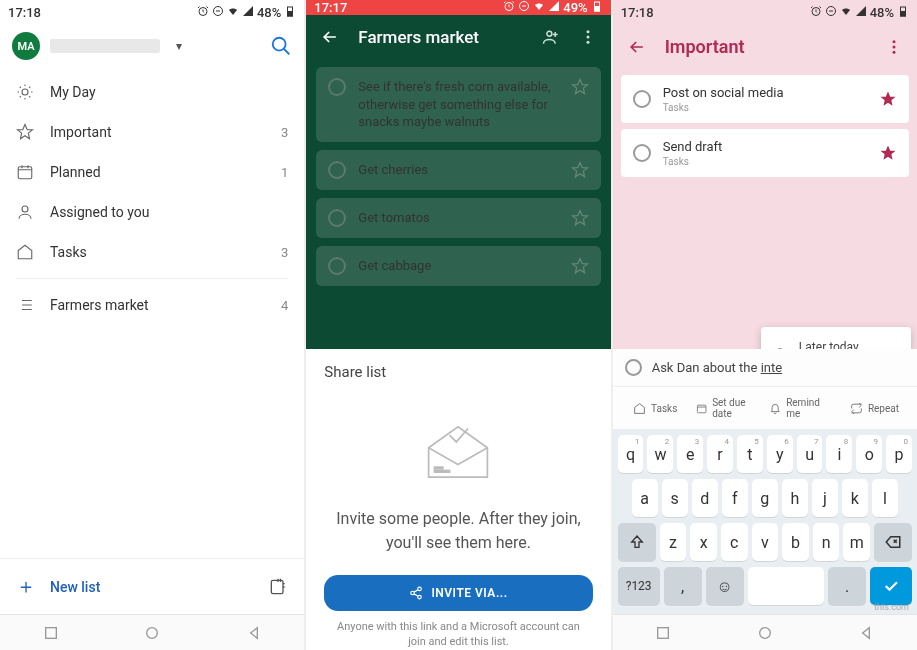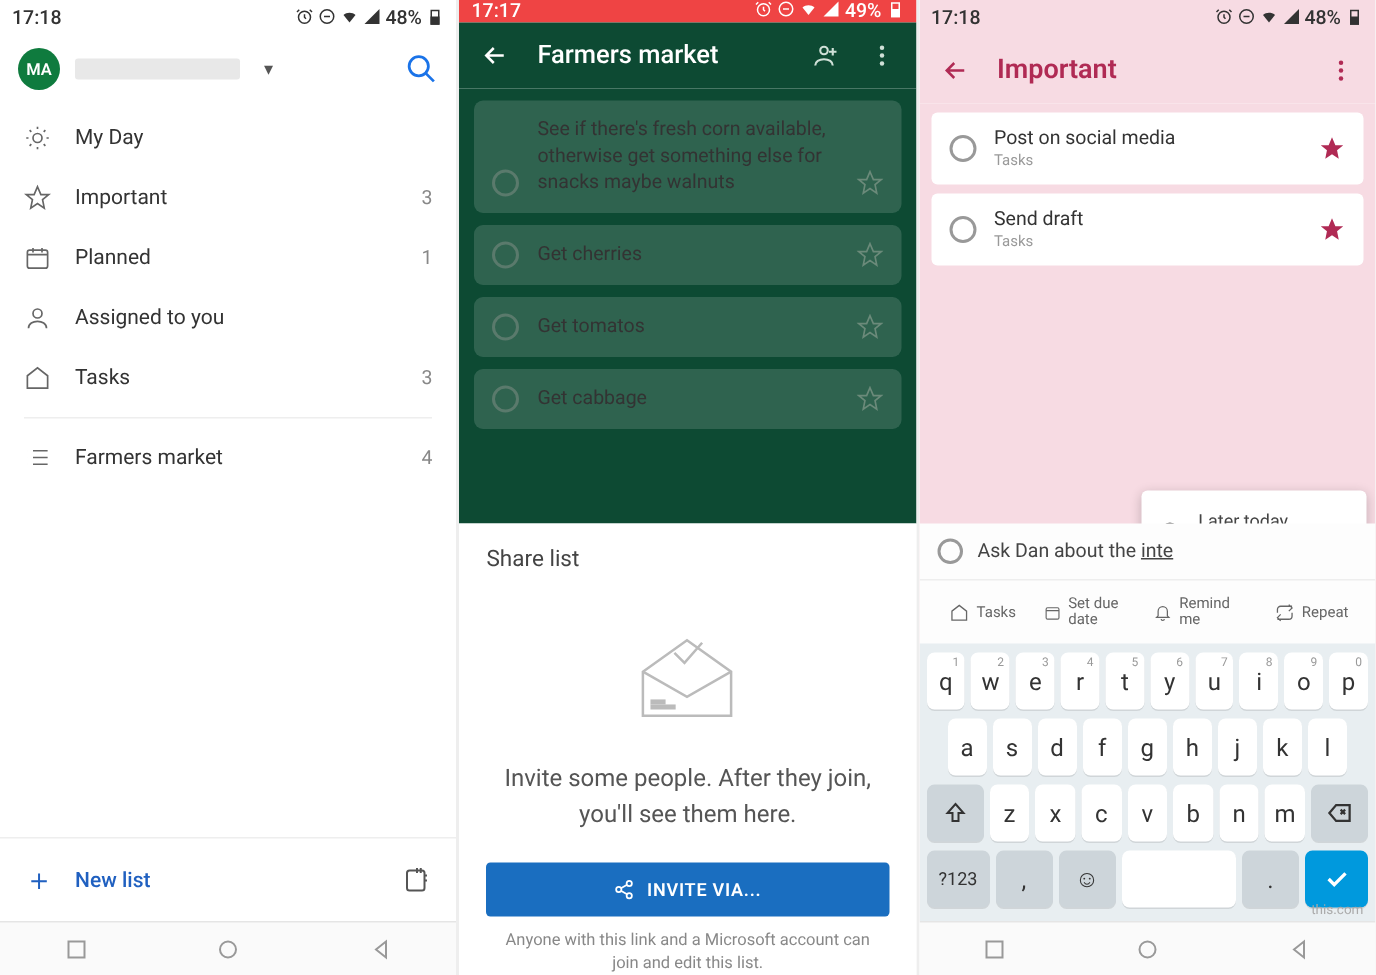--- a/index.html
+++ b/index.html
@@ -28,29 +28,29 @@
 .s1-foot .plus{color:#2060c0;font-size:20px;font-weight:300}
 .s1-foot .nl{color:#2060c0;font-size:14px;font-weight:500;flex:1}
 .s1-foot .addl{color:#555}
 
 
 .s2 .status{background:#ef4444;color:#fff}
 .s2-head{background:#0d4a33;color:#fff;display:flex;align-items:center;padding:12px 14px;gap:18px}
 .s2-head .ttl{flex:1;font-size:17px;font-weight:500}
 .s2-head .hic{color:#cfe0d7}
 .tasks-area{background:#0d4a33;padding:8px 10px;flex:0 0 auto;height:290px}
-.task{background:rgba(255,255,255,.14);border-radius:6px;margin-bottom:8px;display:flex;align-items:flex-end;padding:11px 12px;gap:12px}
+.task{background:rgba(255,255,255,.14);border-radius:6px;margin-bottom:8px;display:flex;align-items:flex-start;padding:11px 12px;gap:12px}
 .task .circ{width:18px;height:18px;border:2px solid #5a7a6c;border-radius:50%;flex-shrink:0}
 .task .txt{flex:1;font-size:13px;color:#333;line-height:1.35}
 .task .star{color:#6b8a7a}
 .share-sec{background:#fff;flex:1;display:flex;flex-direction:column;padding:14px 18px}
 .share-sec .sh-ttl{font-size:15px;color:#444;margin-bottom:20px}
 .illus{margin:16px auto 20px;width:84px;height:70px;color:#bbb}
 .inv-txt{text-align:center;font-size:16px;color:#555;line-height:1.5;padding:0 10px}
-.inv-btn{margin-top:20px;background:#1a6ec0;color:#fff;border-radius:3px;padding:11px;display:flex;align-items:center;justify-content:center;gap:8px;font-size:12px;font-weight:600;letter-spacing:.5px}
+.inv-btn{margin-top:20px;background:#1a6ec0;color:#fff;border-radius:14px;padding:11px;display:flex;align-items:center;justify-content:center;gap:8px;font-size:12px;font-weight:600;letter-spacing:.5px}
 .inv-sub{text-align:center;font-size:11px;color:#888;margin-top:8px;line-height:1.4;padding:0 6px}
 
 
 .s3 .status{background:#f7dbe3;color:#333}
 .s3-head{background:#f7dbe3;display:flex;align-items:center;padding:12px 14px;gap:18px}
 .s3-head .back{color:#b02a54}
 .s3-head .ttl{flex:1;font-size:18px;font-weight:600;color:#b02a54}
 .s3-head .more{color:#b02a54}
 .s3-body{background:#f7dbe3;flex:1;position:relative}
 .imp-task{background:#fff;border-radius:4px;margin:6px 8px;display:flex;align-items:center;padding:10px 12px;gap:12px}

